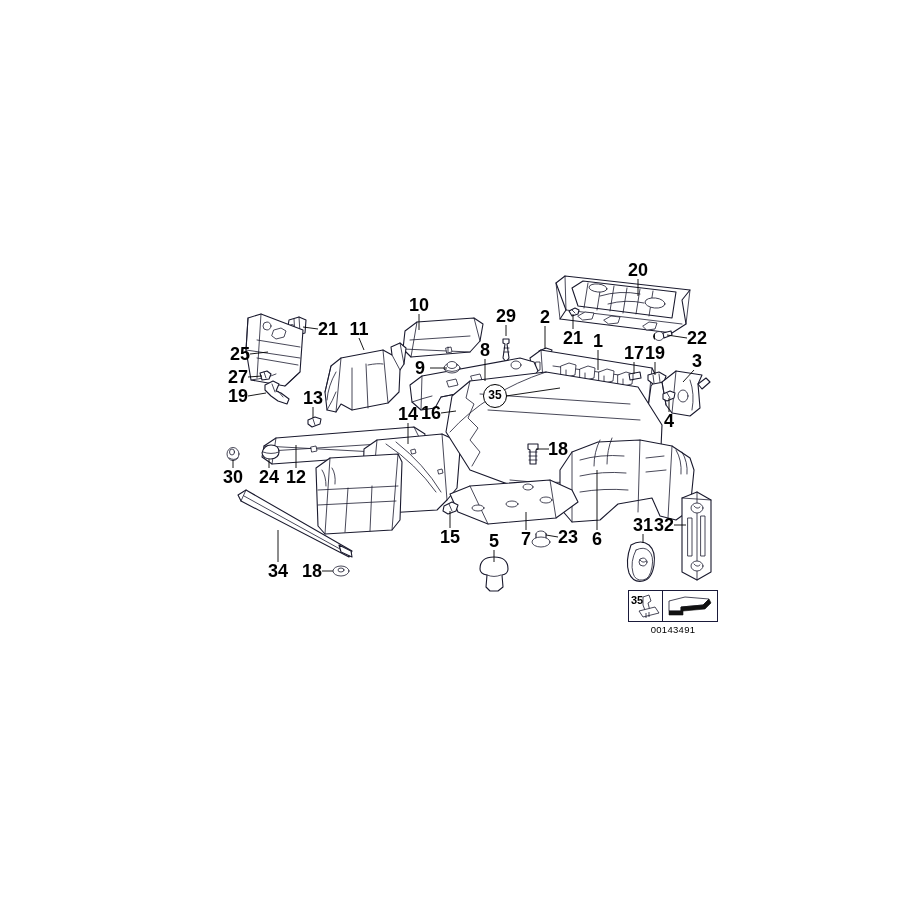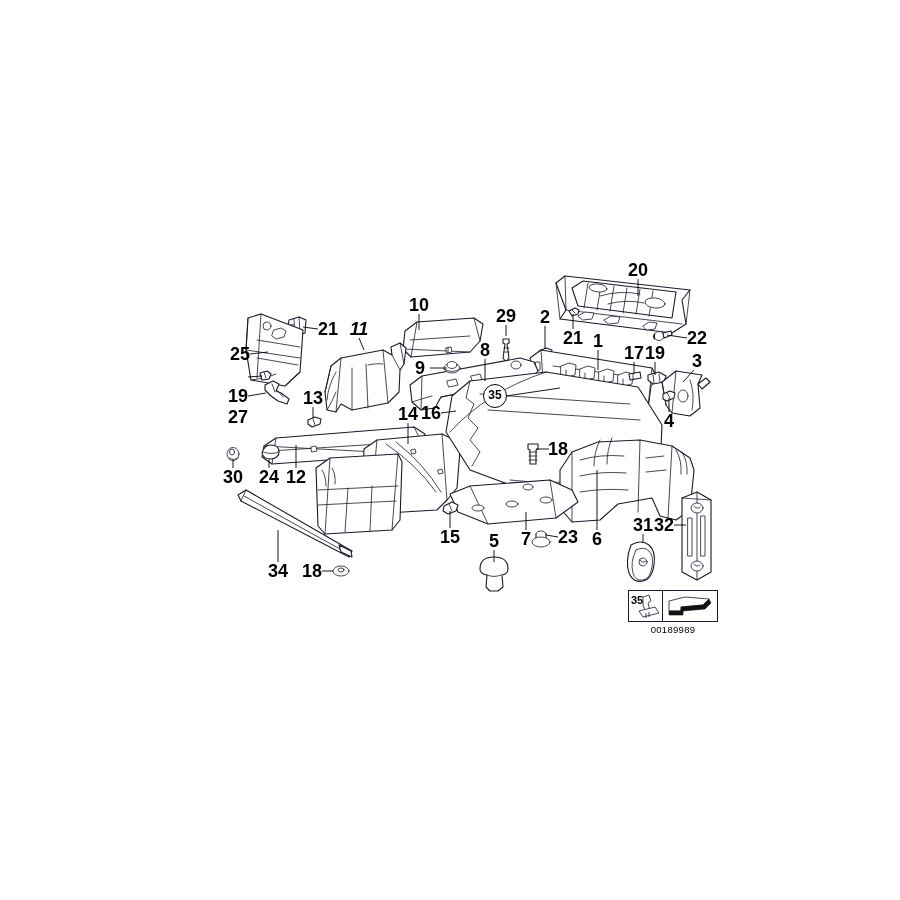--- a/index.html
+++ b/index.html
@@ -407,37 +407,37 @@
       <div class="lbl" style="left: 598px; top: 341px;">1</div>
       <div class="lbl" style="left: 545px; top: 317px;">2</div>
       <div class="lbl" style="left: 697px; top: 361px;">3</div>
       <div class="lbl" style="left: 669px; top: 421px;">4</div>
       <div class="lbl" style="left: 494px; top: 541px;">5</div>
       <div class="lbl" style="left: 597px; top: 539px;">6</div>
       <div class="lbl" style="left: 526px; top: 539px;">7</div>
       <div class="lbl" style="left: 485px; top: 350px;">8</div>
       <div class="lbl" style="left: 420px; top: 368px;">9</div>
       <div class="lbl" style="left: 419px; top: 305px;">10</div>
-      <div class="lbl" style="left: 359px; top: 329px; font-style: italic;">11</div>
+      <div class="lbl" style="left: 359px; top: 329px;">11</div>
       <div class="lbl" style="left: 296px; top: 477px;">12</div>
       <div class="lbl" style="left: 313px; top: 398px;">13</div>
       <div class="lbl" style="left: 408px; top: 414px;">14</div>
       <div class="lbl" style="left: 450px; top: 537px;">15</div>
       <div class="lbl" style="left: 431px; top: 413px;">16</div>
       <div class="lbl" style="left: 634px; top: 353px;">17</div>
       <div class="lbl" style="left: 558px; top: 449px;">18</div>
       <div class="lbl" style="left: 655px; top: 353px;">19</div>
       <div class="lbl" style="left: 638px; top: 270px;">20</div>
       <div class="lbl" style="left: 573px; top: 338px;">21</div>
       <div class="lbl" style="left: 697px; top: 338px; text-align: right;">22</div>
       <div class="lbl" style="left: 568px; top: 537px;">23</div>
       <div class="lbl" style="left: 269px; top: 477px;">24</div>
       <div class="lbl" style="left: 240px; top: 354px;">25</div>
       <div class="lbl" style="left: 238px; top: 396px;">19</div>
-      <div class="lbl" style="left: 238px; top: 377px; margin-top: 40px;">27</div>
+      <div class="lbl" style="left: 238px; top: 377px;">27</div>
       <div class="lbl" style="left: 328px; top: 329px;">21</div>
       <div class="lbl" style="left: 506px; top: 316px;">29</div>
       <div class="lbl" style="left: 233px; top: 477px;">30</div>
       <div class="lbl" style="left: 643px; top: 525px;">31</div>
       <div class="lbl" style="left: 664px; top: 525px;">32</div>
       <div class="lbl" style="left: 312px; top: 571px;">18</div>
       <div class="lbl" style="left: 278px; top: 571px; text-align: right;">34</div>
       <div class="lbl" style="left: 495px; top: 396px;">35</div>
     </div>
 
@@ -453,15 +453,15 @@
       </svg>
     </div>
     <div id="legend-cell-b">
       <svg viewBox="0 0 54 32" style="position:absolute;left:0;top:0;width:54px;height:32px;">
         <path d="M6 20 L6 10 L22 6 L46 8 L40 14 L18 16 L18 20 Z" fill="#fff" stroke="#1a1a2e" stroke-width="0.8"></path>
         <path d="M6 20 L18 20 L18 16 L40 14 L46 8 L48 12 L42 18 L20 20 L20 24 L6 24 Z" fill="#111" stroke="#111" stroke-width="0.6"></path>
       </svg>
     </div>
   </div>
 
-  <div id="diagram-id">00189989</div>
+  <div id="diagram-id">00143491</div>
 
 </div>
 
 </body></html>

